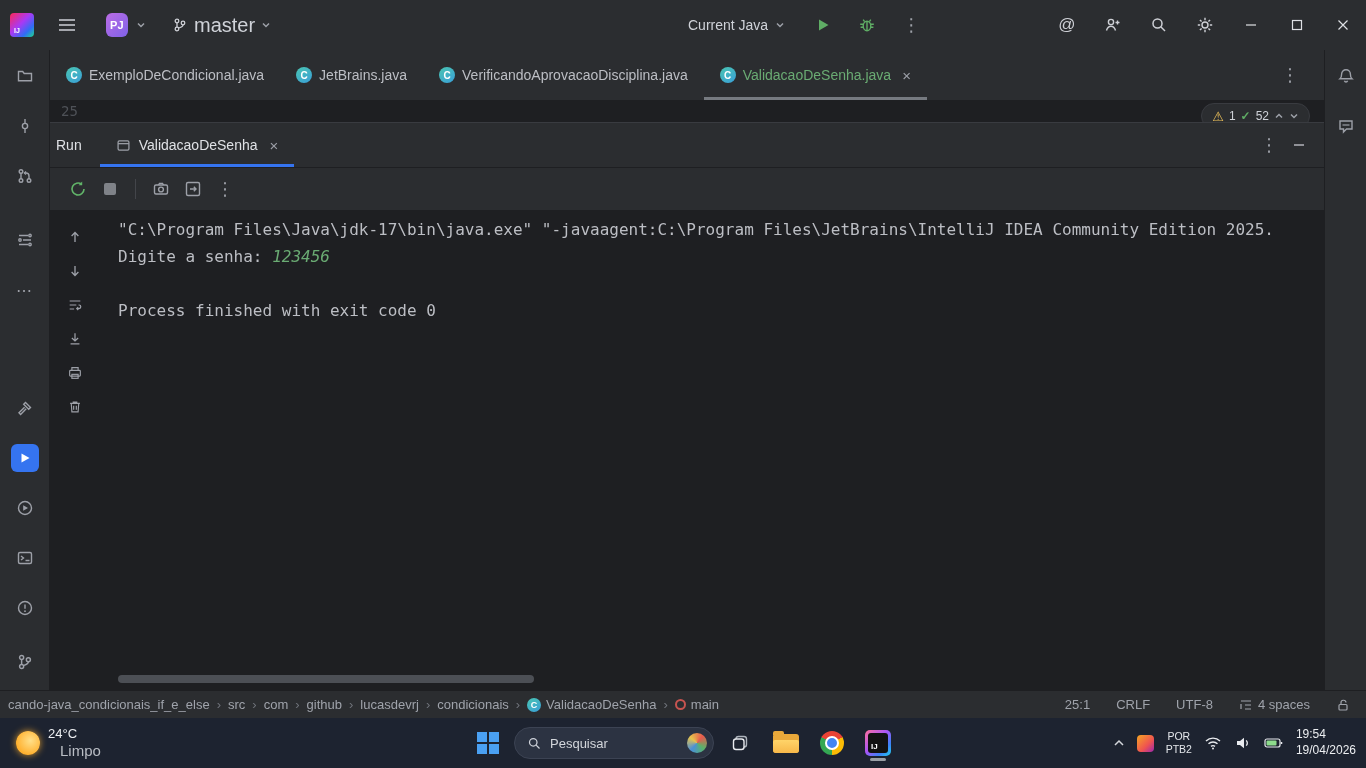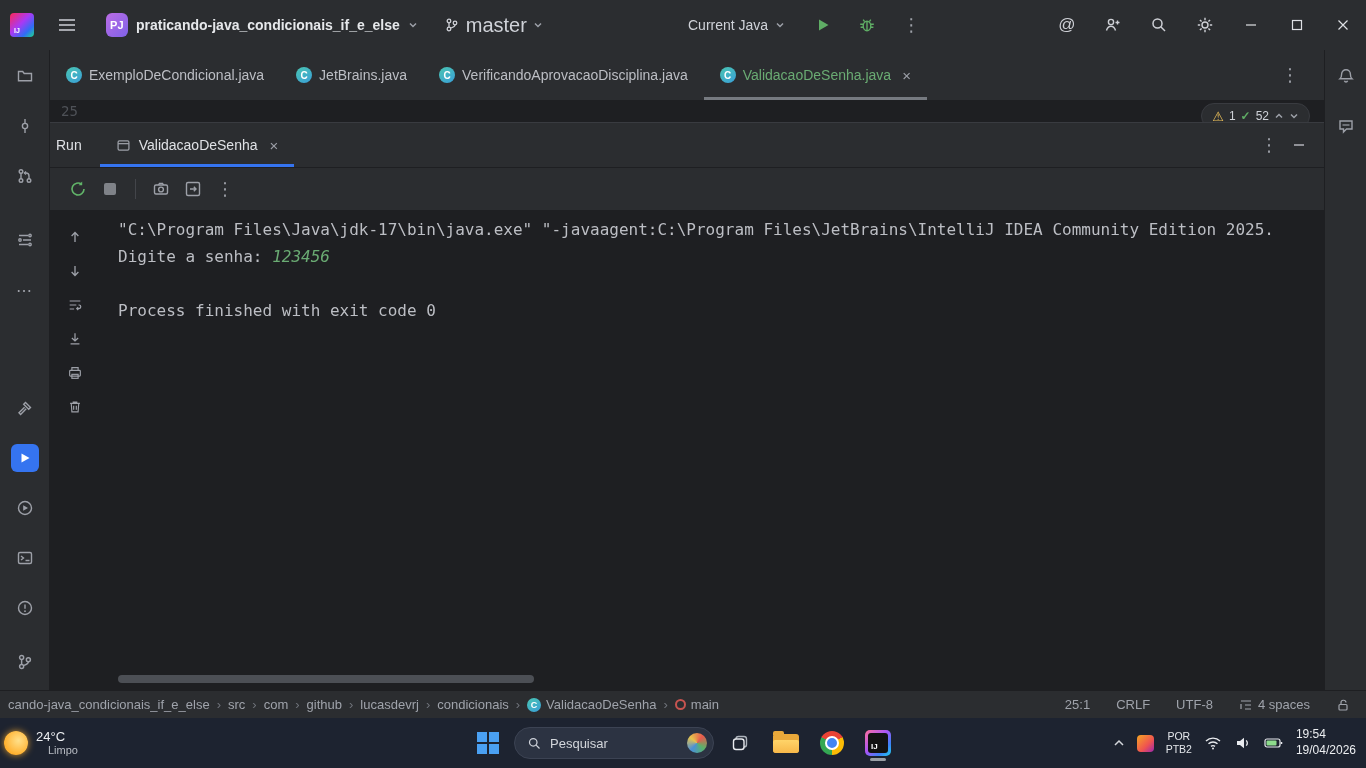--- a/index.html
+++ b/index.html
@@ -83,26 +83,26 @@
     padding:0 16px 0 8px; font-size:13px; color:#9fa3ab; }
   .crumb { display:flex; align-items:center; gap:5px; }
   .crumb-sep { color:#6f737a; margin:0 7px; font-size:13px; }
   .mini-cls { width:14px; height:14px; font-size:9px; }
   .method-ic { width:11px; height:11px; border-radius:50%; border:2.5px solid #c75450; }
   .sb-right { margin-left:auto; display:flex; align-items:center; gap:26px; }
   .sb-item { display:flex; align-items:center; gap:5px; }
 
   
   .taskbar { height:50px; background:#1d2330; position:relative; display:flex; align-items:center; }
-  .weather { display:flex; align-items:center; gap:8px; margin-left:4px; }
+  .weather { display:flex; align-items:center; gap:8px; margin-left:16px; }
   .sun { width:24px; height:24px; border-radius:50%; background:radial-gradient(circle at 60% 40%,#ffe08a,#ffb02e 70%);
     box-shadow:0 0 7px rgba(255,176,46,.8); }
   .weather-txt { display:flex; flex-direction:column; line-height:1.2; }
   .w-temp { color:#eceef1; font-size:13px; }
-  .w-desc { color:#b9bdc4; font-size:11px;padding-left:12px; }
+  .w-desc { color:#b9bdc4; font-size:15px;padding-left:12px; }
   .tk-center { position:absolute; left:468px; top:0; height:100%; display:flex; align-items:center; gap:6px; }
   .tk-btn { width:40px; height:40px; border-radius:6px; display:flex; align-items:center; justify-content:center; position:relative; }
   .winlogo { display:grid; grid-template-columns:10px 10px; grid-template-rows:10px 10px; gap:2px; }
   .winlogo i { background:#4aa0f2; }
   .search-pill { width:200px; height:32px; border-radius:16px; background:#2c3342; border:1px solid #3c4353;
     display:flex; align-items:center; padding:0 6px 0 12px; gap:8px; }
   .search-pill span.txt { color:#d3d6db; font-size:13px; flex:1; }
   .pill-art { width:20px; height:20px; border-radius:50%; background:conic-gradient(from 40deg,#e75a4d,#59b36a,#4a90d9,#e7c34d,#e75a4d); }
   .folder { position:relative; width:26px; height:19px; }
   .folder .back { position:absolute; inset:0; background:#e9a83a; border-radius:2px 3px 3px 3px; }
@@ -133,21 +133,20 @@
     </div>
   <div class="ibtn tb-burger">
     <span>
         <svg width="18" height="14">
           <path d="M1 2h16M1 7h16M1 12h16" stroke="#ced0d6" stroke-width="1.6"></path>
         </svg>
       </span>
   </div>
   <div class="proj-sel">
     <span class="pj-badge">PJ</span>
-    <span class="proj-name">praticando-java_condicionais_if_e_else</span>
     <span>
         <svg width="10" height="10">
           <polyline points="2,3.5 5,6.5 8,3.5" fill="none" stroke="#9da0a8" stroke-width="1.5"></polyline>
         </svg>
       </span>
   </div>
   <div class="branch-sel">
     <span>
         <svg width="16" height="16" viewBox="0 0 16 16" fill="none" stroke="#ced0d6" stroke-width="1.3">
           <circle cx="5" cy="4" r="1.8"></circle>

